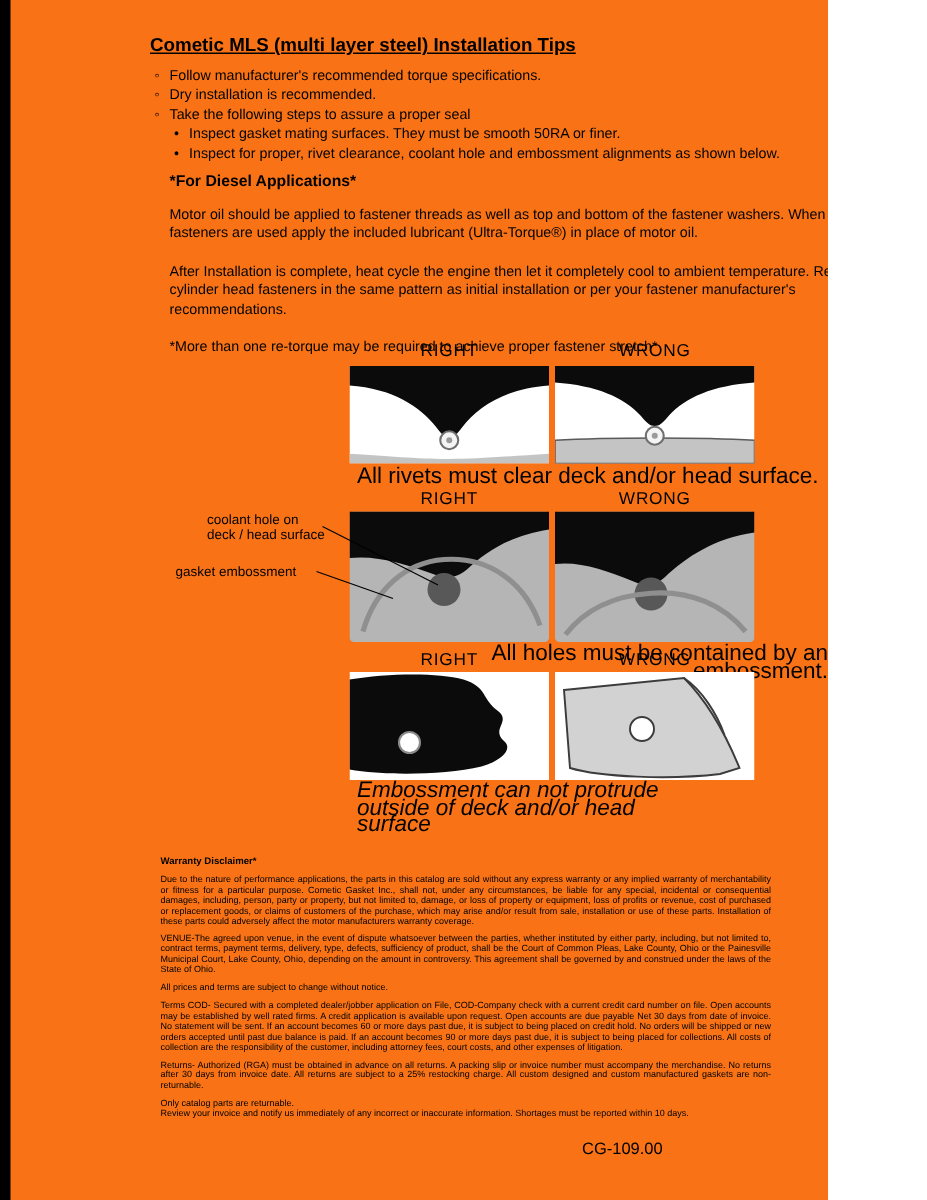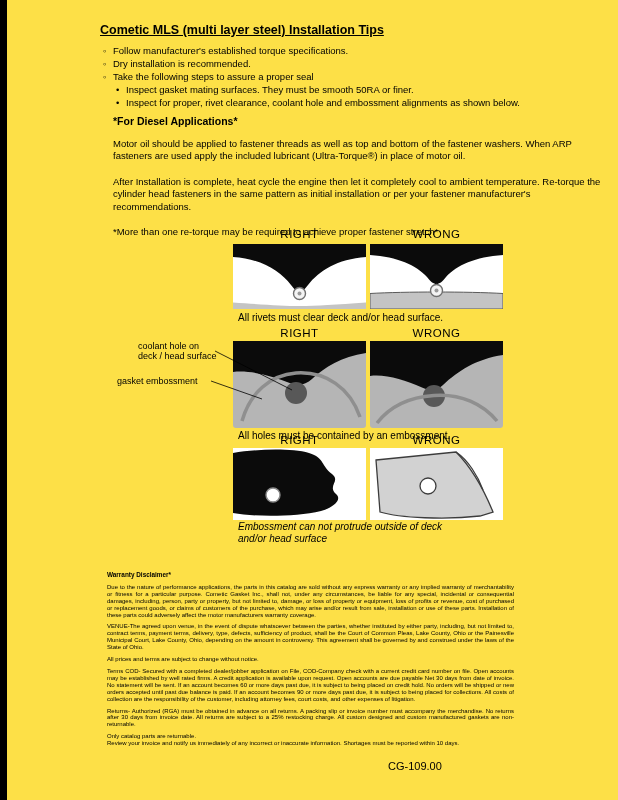--- a/index.html
+++ b/index.html
@@ -1,51 +1,51 @@
 <!DOCTYPE html>
 <html><head>
 <meta charset="utf-8">
 <style>
   html,body{margin:0;padding:0;background:#ffffff;}
-  .page{position:relative;width:618px;height:800px;background:#fde047;
+  .page{position:relative;width:552px;height:800px;background:#f97316;
         font-family:"Liberation Sans",sans-serif;color:#000;overflow:hidden;}
   .edge-bar{position:absolute;left:0;top:0;width:7px;height:800px;background:#000;}
   .title{position:absolute;left:100px;top:23px;font-size:12.5px;font-weight:bold;
          text-decoration:underline;white-space:nowrap;}
   .tips{position:absolute;left:103px;top:45px;font-size:9.5px;line-height:12px;}
   .tip-row{display:flex;margin-bottom:1px;}
   .marker{flex:0 0 10px;width:10px;}
   .sub{margin-left:13px;}
   .diesel{position:absolute;left:113px;top:115px;width:494px;font-size:9.5px;line-height:12.5px;}
   .diesel h2{font-size:10.5px;font-weight:bold;margin:0 0 10px 0;}
   .diesel p{margin:0 0 13px 0;}
   .d-label{position:absolute;width:133px;text-align:center;font-size:11.5px;letter-spacing:.5px;}
   .d-img{position:absolute;display:block;}
-  .d-caption{position:absolute;font-size:10px;line-height:11.5px;}
+  .d-caption{position:absolute;font-size:15px;line-height:11.5px;}
   .cap3{width:212px;font-style:italic;}
   .callout{position:absolute;font-size:9px;line-height:10px;}
   .overlay{position:absolute;left:0;top:0;width:618px;height:800px;pointer-events:none;}
   .warranty{position:absolute;left:107px;top:572px;width:407px;font-size:6px;
             line-height:6.9px;text-align:justify;}
   .warranty h3{font-size:6.4px;font-weight:bold;margin:0 0 5px 0;text-align:left;}
   .warranty p{margin:0 0 5px 0;}
   .footer{position:absolute;left:388px;top:760px;font-size:11px;}
 </style>
 </head>
 <body>
 
 <div class="page">
   <div class="edge-bar"></div>
 
   <div class="title">Cometic MLS (multi layer steel) Installation Tips</div>
 
   <div class="tips">
     <div class="tip-row">
       <span class="marker">◦</span>
-      <span>Follow manufacturer's established torque specifications.</span>
+      <span>Follow manufacturer's recommended torque specifications.</span>
     </div>
     <div class="tip-row">
       <span class="marker">◦</span>
       <span>Dry installation is recommended.</span>
     </div>
     <div class="tip-row">
       <span class="marker">◦</span>
       <span>Take the following steps to assure a proper seal</span>
     </div>
     <div class="tip-row sub">

